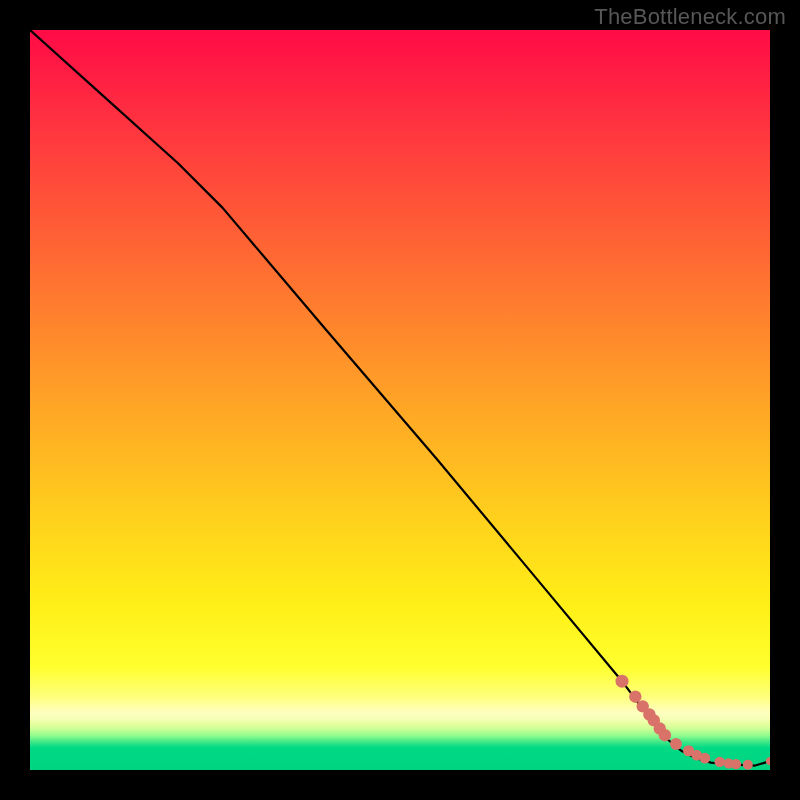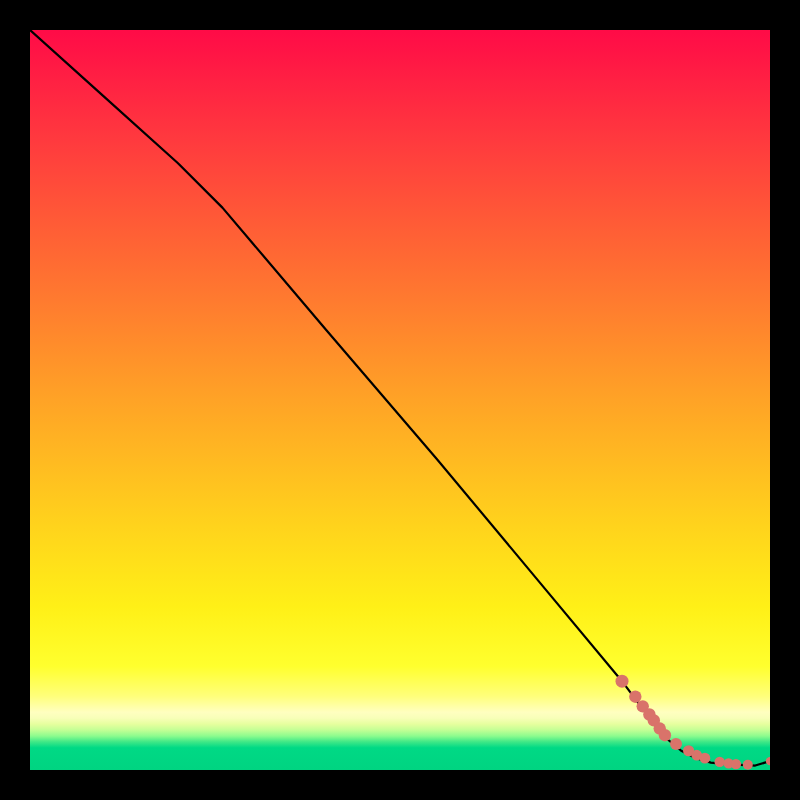--- a/index.html
+++ b/index.html
@@ -66,20 +66,21 @@
   .markers {
     position: absolute;
     inset: 0;
     z-index: 3;
   }
 </style>
 </head>
 <body>
 
 <div class="stage">
+  <div class="watermark">TheBottleneck.com</div>
 
   <div class="plot">
     <div class="grad-base"></div>
 
     <svg class="curve" viewBox="0 0 740 740" width="740" height="740" preserveAspectRatio="none">
       <path id="curve-path" fill="none" stroke="#000" stroke-width="2.2" stroke-linecap="round" stroke-linejoin="round" d="M0.00 0.00 L74.00 66.60 L148.00 133.20 L192.40 177.60 L296.00 299.70 L407.00 429.20 L518.00 562.40 L592.00 651.20 L614.20 680.80 L632.70 705.22 L651.20 720.76 L666.00 728.16 L680.80 732.60 L695.60 734.08 L710.40 734.82 L725.20 735.56 L740.00 731.12"></path>
     </svg>
 
     <svg class="markers" id="markers-svg" viewBox="0 0 740 740" width="740" height="740" preserveAspectRatio="none">
     <circle cx="592.00" cy="651.20" r="6.50" fill="#d9736a"></circle>

